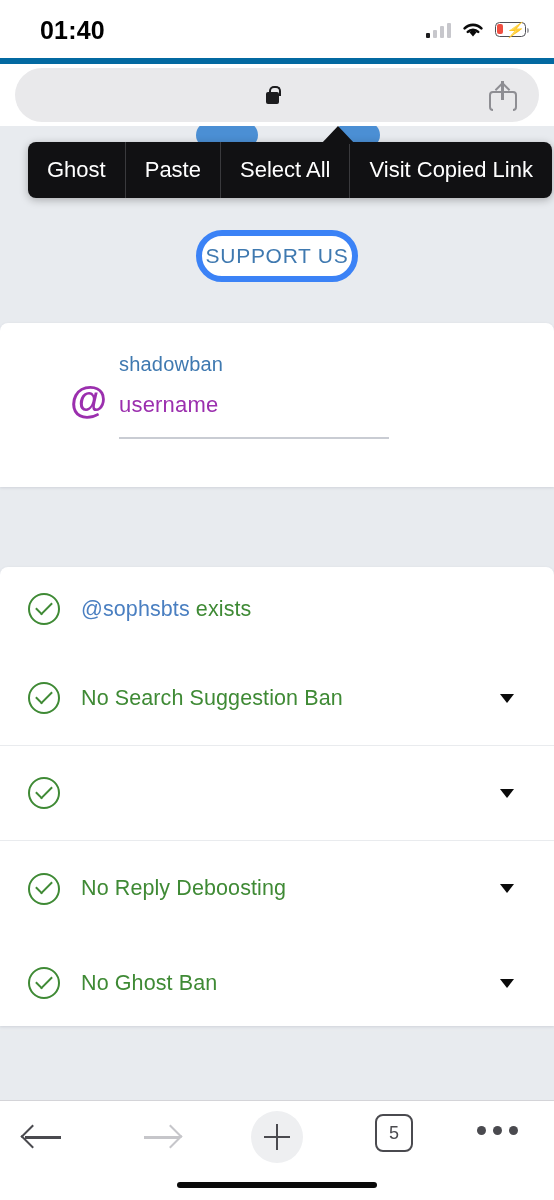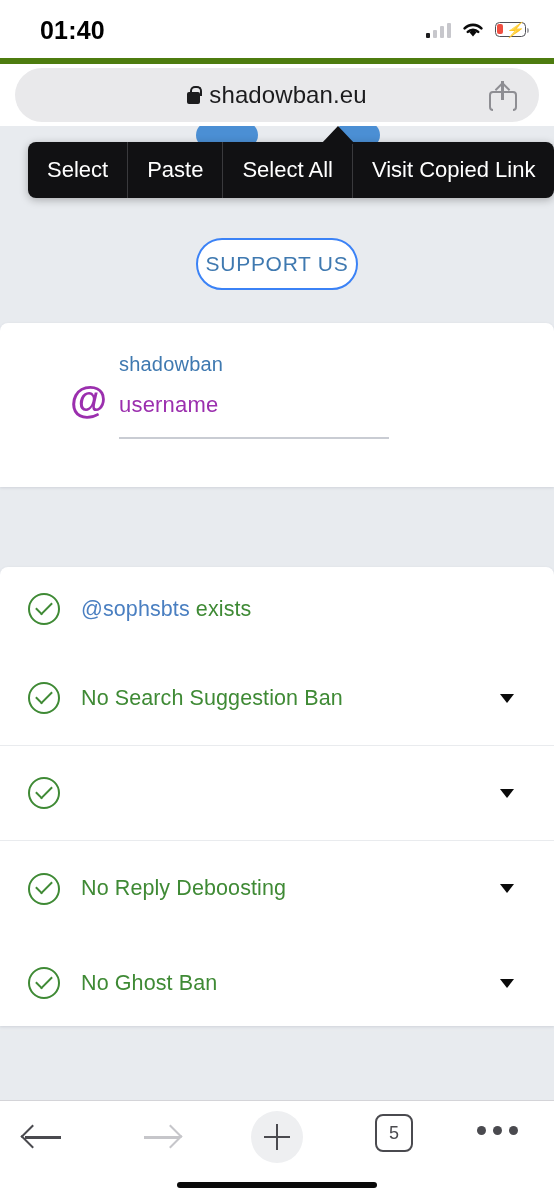--- a/index.html
+++ b/index.html
@@ -5,21 +5,21 @@
   * { box-sizing: border-box; margin: 0; padding: 0; }
   html, body {
     width: 554px; height: 1200px;
     background: #ffffff;
     font-family: "Liberation Sans", sans-serif;
     overflow: hidden;
   }
   .phone {
     position: relative;
     width: 554px; height: 1200px;
-    background: #4d7c0f;
+    background: #0369a1;
   }
 
   
   .statusbar {
     position: absolute; top: 0; left: 0;
     width: 554px; height: 58px;
     background: #ffffff;
   }
   .status-time {
     position: absolute; left: 40px; top: 16px;
@@ -116,23 +116,23 @@
   }
   
   .hero-blob {
     position: absolute; top: -4px;
     height: 26px; background: #4b8fd4; border-radius: 13px;
   }
   .hero-blob.b1 { left: 196px; width: 62px; }
   .hero-blob.b2 { left: 336px; width: 44px; }
 
   .support-btn {
-    position: absolute; left: 196px; top: 112px;
+    position: absolute; left: 196px; top: 104px;
     width: 162px; height: 52px;
-    border: 2px solid #3b82f6; border-radius: 26px;
+    border: 6px solid #3b82f6; border-radius: 26px;
     background: #ffffff;
     display: flex; align-items: center; justify-content: center;
     font-size: 21px; letter-spacing: .7px; color: #3f79b0;
   }
 
   
   .card {
     position: absolute; left: 0; width: 554px;
     background: #ffffff;
     box-shadow: 0 1px 3px rgba(60,70,90,.14);
@@ -312,21 +312,21 @@
       <span class="batt">
         <i class="lvl"></i>
           <i class="bolt">⚡</i>
       </span>
     </div>
   </div>
 
   <div class="urlbar-wrap">
     <div class="urlbar">
       <span class="url-text">
-        <span class="lock-icon"></span><span>shadowban.eu</span>
+        <span class="lock-icon"></span>
       </span>
       <span class="share-icon">
         <span class="box"></span>
           <span class="mask"></span>
           <span class="stem"></span>
           <span class="head"></span>
       </span>
     </div>
   </div>
 
@@ -377,21 +377,21 @@
         <span class="tick"></span>
         <span class="row-label">No Ghost Ban</span>
         <span class="caret"></span>
       </div>
 
     </div>
   </div>
 
   <div class="ctx-arrow"></div>
   <div class="ctx-menu">
-    <div class="ctx-item">Select</div>
+    <div class="ctx-item">Ghost</div>
     <div class="ctx-item">Paste</div>
     <div class="ctx-item">Select All</div>
     <div class="ctx-item">Visit Copied Link</div>
   </div>
 
   <div class="bottombar">
     <div class="bb-icons">
       <span class="arrow back">
         <span class="shaft"></span>
           <span class="head"></span>

